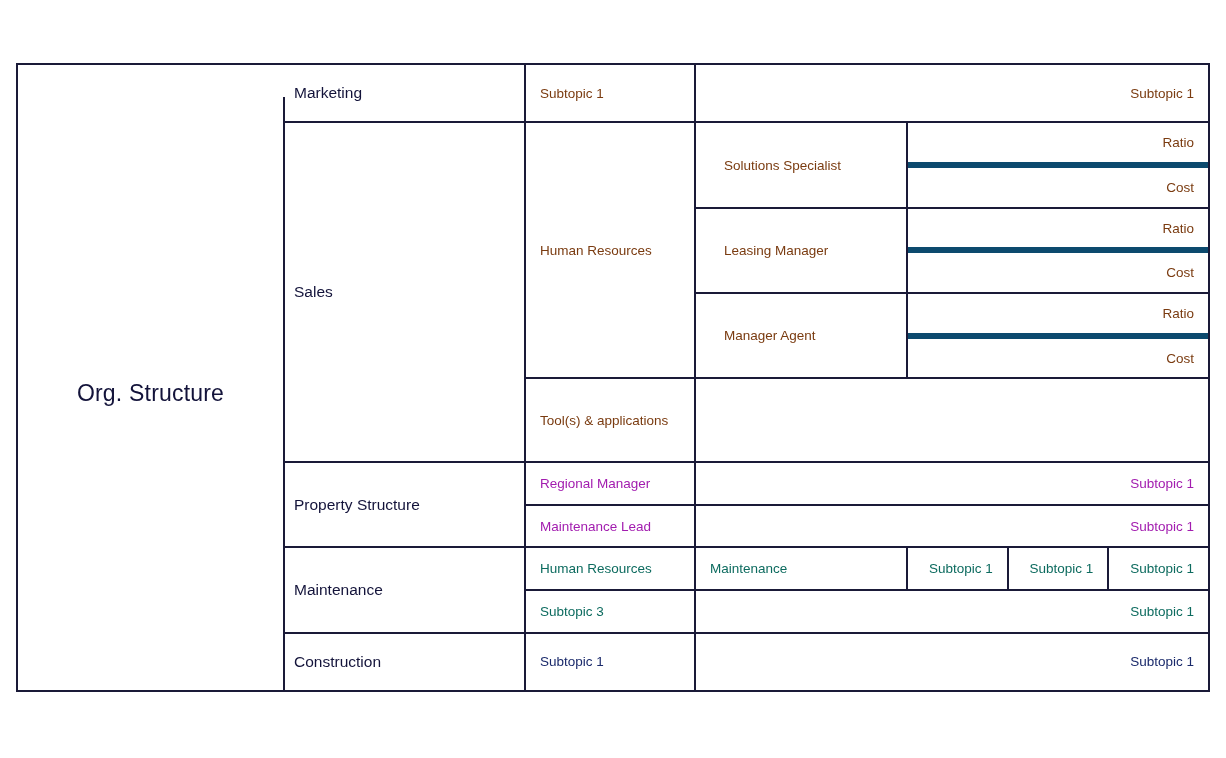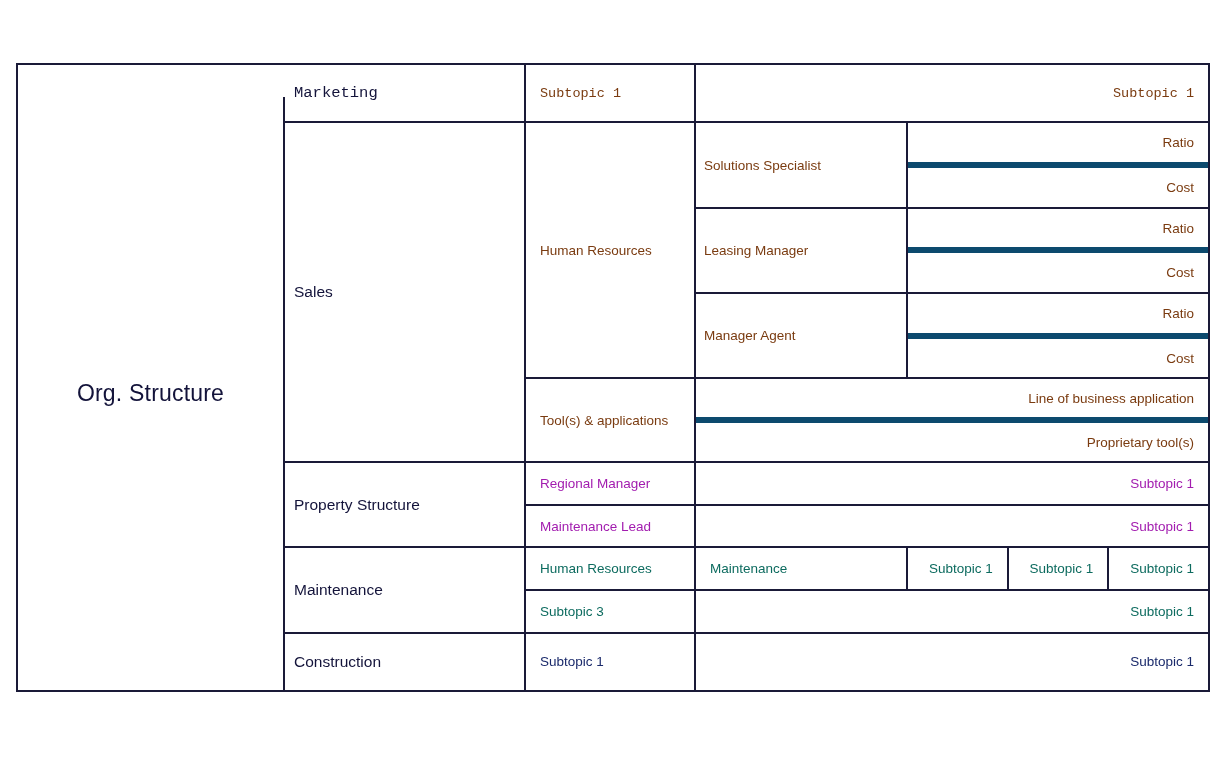--- a/index.html
+++ b/index.html
@@ -116,21 +116,21 @@
   }
   .l3-row:last-child { border-bottom: none; }
 
   .l3-cell {
     width: 212px;
     flex: 0 0 212px;
     border-right: 2px solid #1a1a38;
     box-sizing: border-box;
     display: flex;
     align-items: center;
-    padding-left: 8px;
+    padding-left: 28px;
   }
   .l3-label { font-size: 13.5px; }
 
   
   .l4-wrap {
     flex: 1 1 auto;
     display: flex;
     flex-direction: column;
     box-sizing: border-box;
   }
@@ -165,21 +165,21 @@
   .hsplit > .hcell:last-child { border-right: none; }
 
   
   .c-brown { color: #7a3b10; }
   .c-olive { color: #a21caf; }
   .c-teal  { color: #0d6b5f; }
   .c-navy  { color: #1a2a6b; }
   .c-dark  { color: #13133a; }
 
   
-  .h-marketing { height: 59px; font-family: Liberation Mono, monospace; }
+  .h-marketing { height: 59px; }
   .h-sales     { height: 343px; }
   .h-pm        { height: 86px; }
   .h-maint     { height: 86px; }
   .h-constr    { height: 57px; }
 </style>
 </head>
 <body>
 
 <div id="diagram">
 
@@ -261,28 +261,20 @@
               </div>
             </div>
 
           </div>
         </div>
 
         <div class="l2-row" style="flex:1 1 auto">
           <div class="l2-cell">
             <span class="l2-label c-brown">Tool(s) &amp; applications</span>
           </div>
-          <div class="l4-wrap">
-            <div class="l4-row">
-              <span class="l4-label c-brown">Line of business application</span>
-            </div>
-            <div class="l4-row">
-              <span class="l4-label c-brown">Proprietary tool(s)</span>
-            </div>
-          </div>
         </div>
 
       </div>
     </div>
 
     <div class="l1-row h-pm">
       <div class="l1-cell">
         <span class="l1-label c-dark">Property Structure</span>
       </div>
       <div class="l2-wrap">

